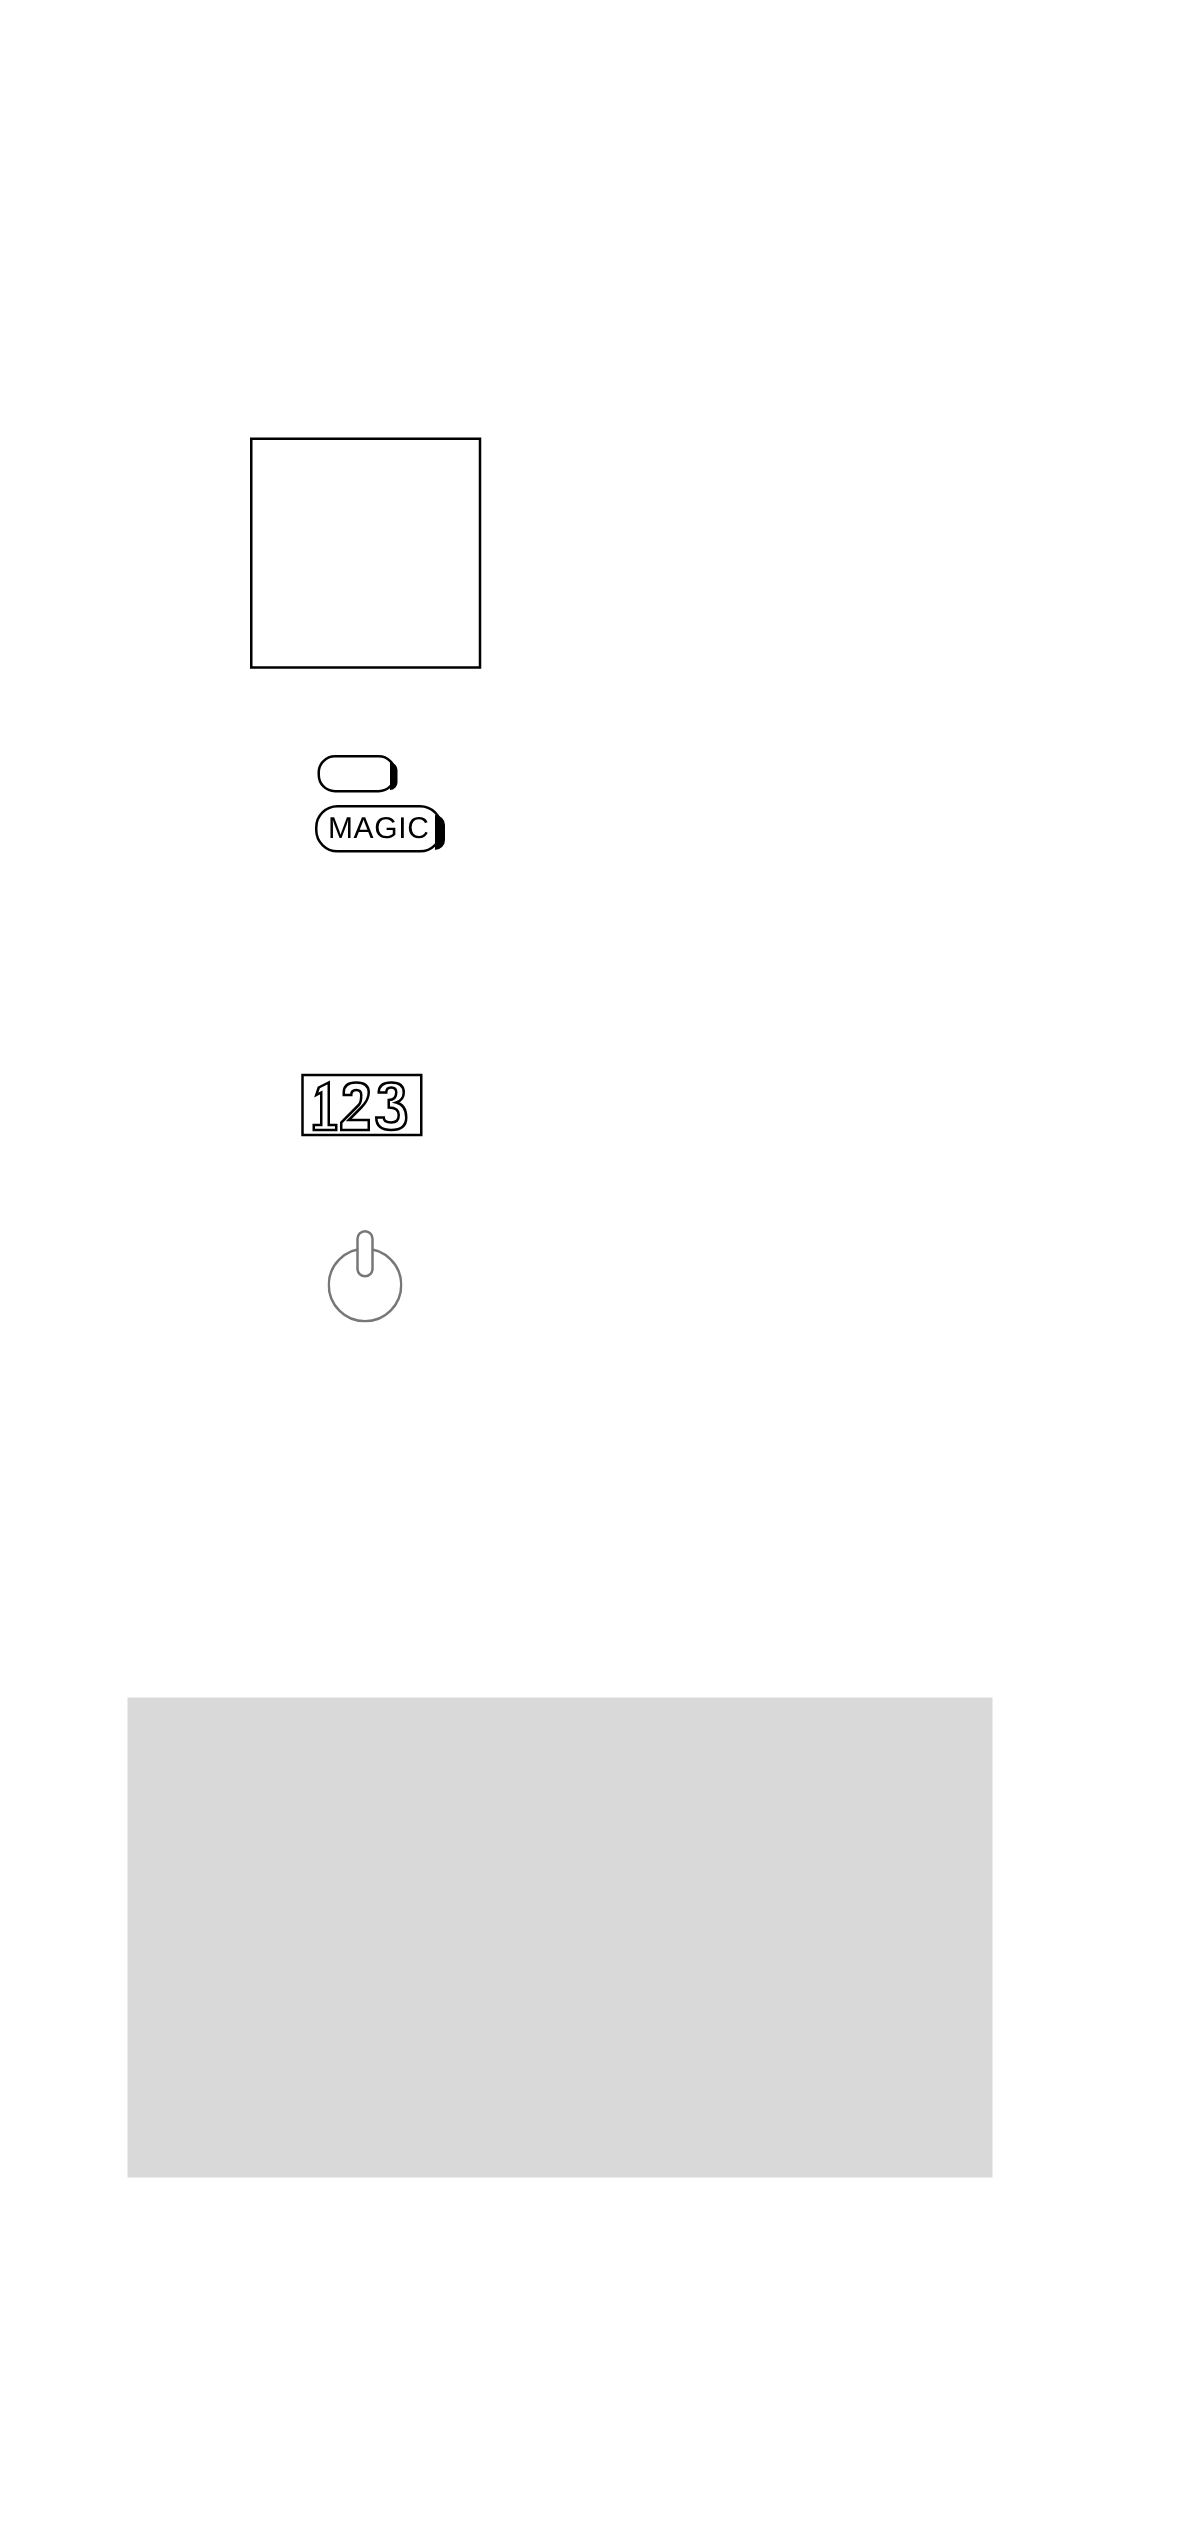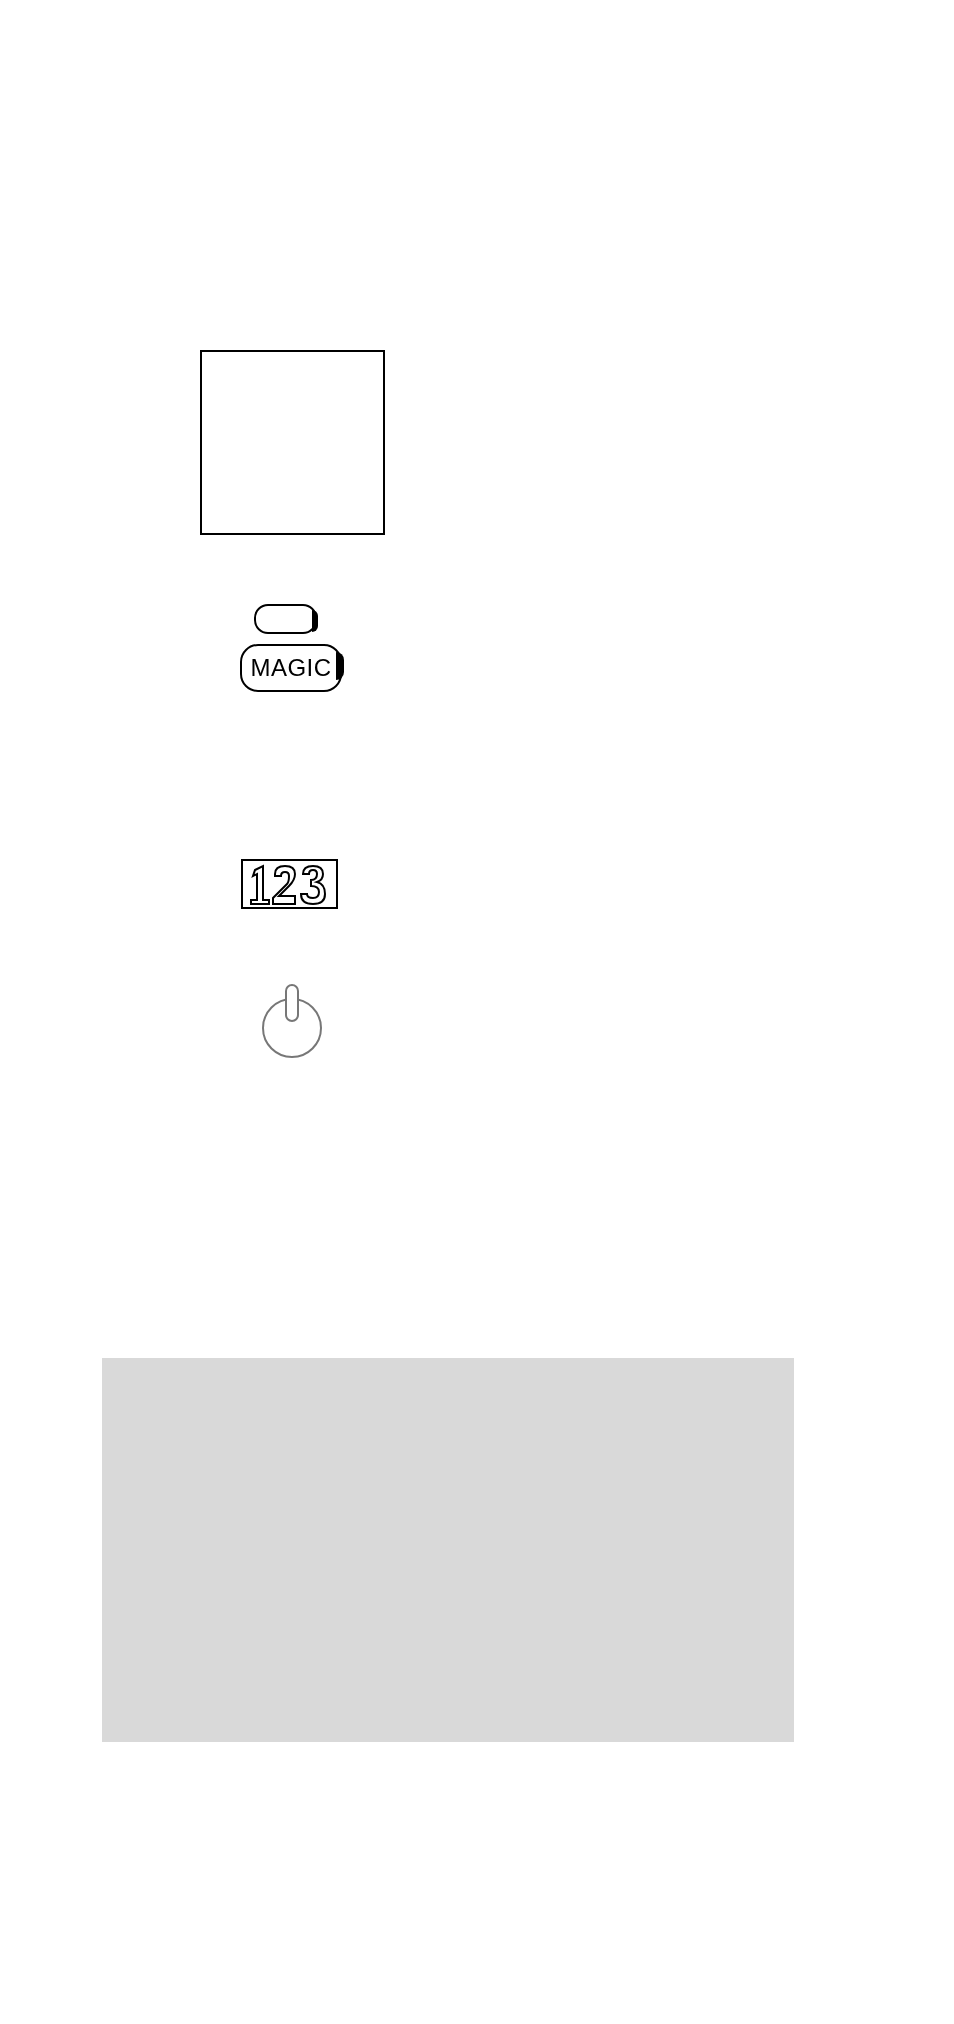--- a/index.html
+++ b/index.html
@@ -29,24 +29,24 @@
     position: absolute;
     right: -3px;
     top: 4px;
     width: 6px;
     height: 22px;
     background: #000;
     border-radius: 0 10px 10px 0;
   }
   .magic-pill {
     position: absolute;
-    left: 240px;
+    left: 252px;
     top: 644px;
     width: 102px;
-    height: 48px;
+    height: 38px;
     border: 2px solid #000;
     border-radius: 18px;
     background: #fff;
     display: flex;
     align-items: center;
     justify-content: center;
     font-size: 24px;
     font-family: Arial, Helvetica, sans-serif;
     letter-spacing: 0.5px;
   }

